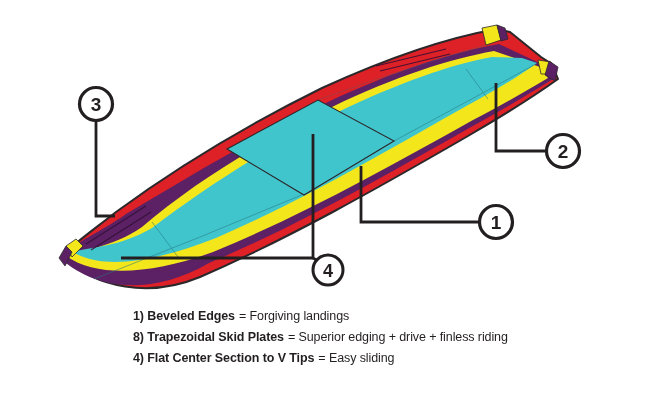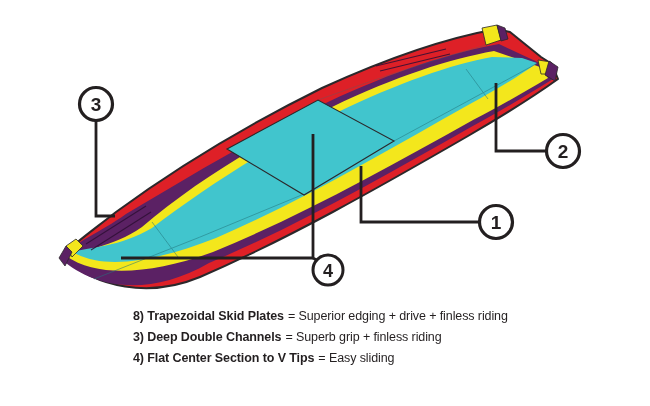--- a/index.html
+++ b/index.html
@@ -90,23 +90,23 @@
       </g>
       <g>
         <circle cx="328" cy="270" r="15" fill="#ffffff" stroke="#231f20" stroke-width="3"></circle>
         <text class="callout-num" x="328" y="276.5" text-anchor="middle" font-size="18" fill="#231f20">4</text>
       </g>
     </g>
   </svg>
 
   <div id="legend">
     <div class="legend-line">
-      <span class="lbl">8) Trapezoidal Skid Plates</span><span class="dsc">= Superior edging + drive + finless riding</span>
+      <span class="lbl">1) Beveled Edges</span><span class="dsc">= Forgiving landings</span>
     </div>
     <div class="legend-line">
-      <span class="lbl">3) Deep Double Channels</span><span class="dsc">= Superb grip + finless riding</span>
+      <span class="lbl">8) Trapezoidal Skid Plates</span><span class="dsc">= Superior edging + drive + finless riding</span>
     </div>
     <div class="legend-line">
       <span class="lbl">4) Flat Center Section to V Tips</span><span class="dsc">= Easy sliding</span>
     </div>
   </div>
 
 </div>
 
 </body></html>

